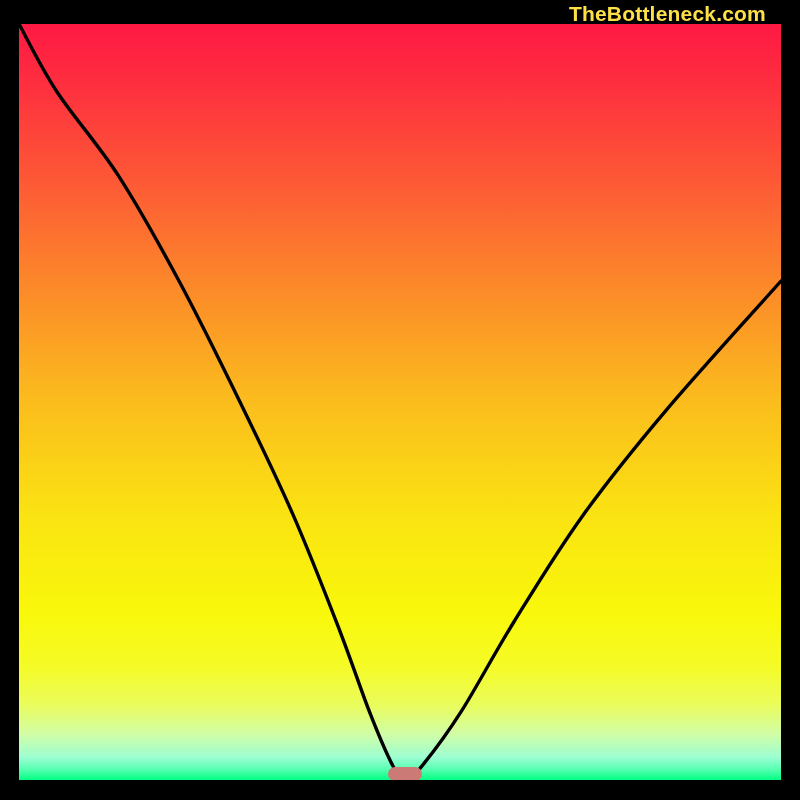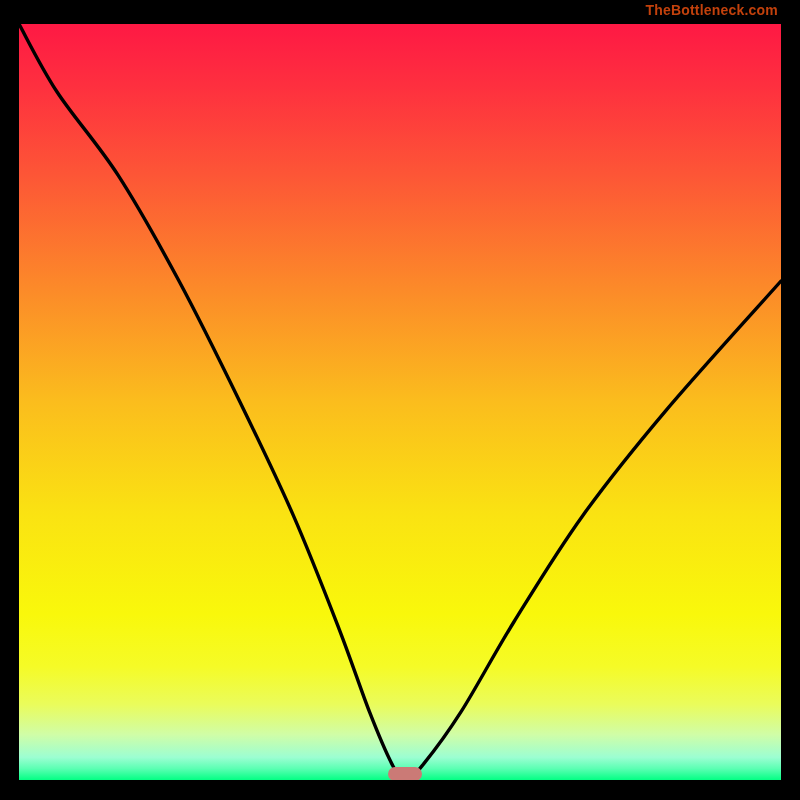--- a/index.html
+++ b/index.html
@@ -43,25 +43,25 @@
   .marker {
     position: absolute;
     width: 34px;
     height: 14px;
     border-radius: 7px;
     transform: translate(-50%, -50%);
   }
   .watermark {
     position: absolute;
     top: 2px;
-    right: 22px;
+    right: 34px;
     font-family: Arial, Helvetica, sans-serif;
-    font-size: 14px;
+    font-size: 21px;
     font-weight: 600;
-    color: #c2410c;
+    color: #fde047;
     letter-spacing: 0.2px;
   }
 </style>
 </head>
 <body>
 
 <div class="frame">
 
   <div class="watermark">TheBottleneck.com</div>
 

